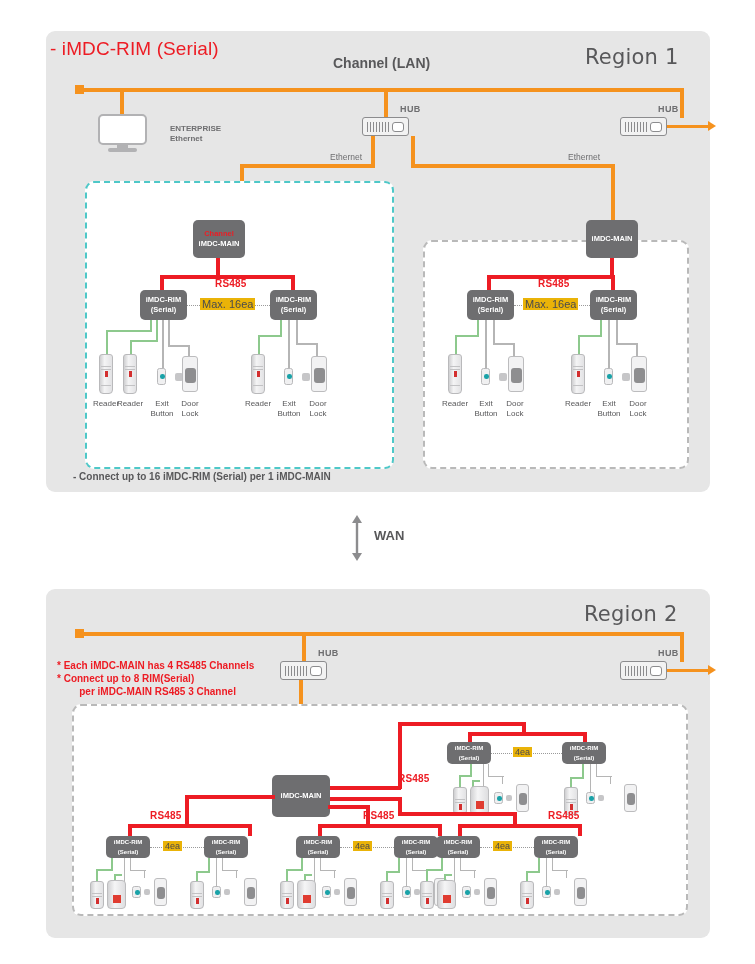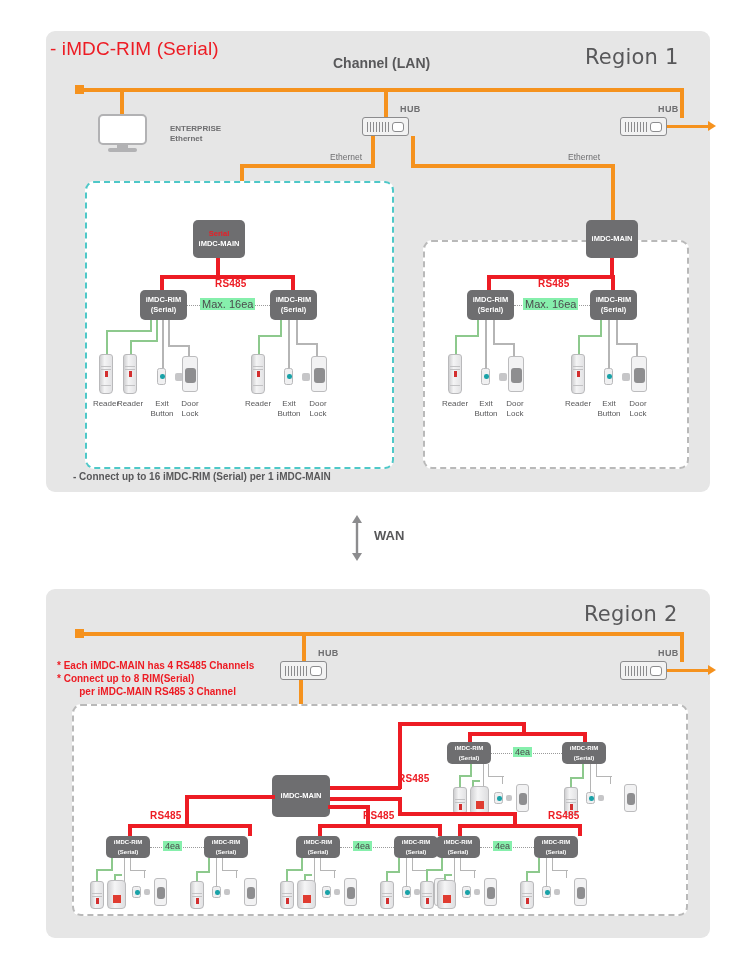--- a/index.html
+++ b/index.html
@@ -24,21 +24,21 @@
   .label{position:absolute;white-space:nowrap;}
   .head-red{font-size:19px;color:#ed1c24;letter-spacing:.1px;}
   .lan-title{font-size:14px;font-weight:bold;color:#58585a;}
   .hub-label{font-size:9px;font-weight:bold;color:#6e6e70;letter-spacing:.4px;}
   .eth-label{font-size:8.5px;color:#6e6e70;}
   .note-dark{font-size:10px;font-weight:bold;color:#58585a;}
   .note-red{font-size:10px;font-weight:bold;color:#ed1c24;line-height:13px;}
   .ent-label{font-size:8px;font-weight:bold;color:#6e6e70;line-height:9.5px;}
   .wan-label{font-size:13px;font-weight:bold;color:#58585a;}
   .rs485{font-size:10px;font-weight:bold;color:#ed1c24;letter-spacing:.2px;}
-  .qty{font-size:11px;color:#4b4b4d;background:#86efac;padding:0 2px;}
+  .qty{font-size:11px;color:#4b4b4d;background:#eab308;padding:0 2px;}
   .qty.small{font-size:9px;}
   .dev-label{position:absolute;font-size:8px;color:#58585a;text-align:center;
              line-height:9.5px;white-space:pre-line;}
 
   
   .wire{position:absolute;}
   .wire.o{background:#f5921e;}
   .wire.r{background:#ed1c24;}
   .wire.g{background:#8dc98d;}
   .wire.gy{background:#b5b5b5;}
@@ -150,21 +150,21 @@
 
   <div class="wire o" style="left:411px;top:136px;width:3.5px;height:28px;"></div>
   <div class="wire o" style="left:411px;top:164px;width:204px;height:3.5px;"></div>
   <div class="wire o" style="left:611px;top:164px;width:3.5px;height:57px;"></div>
   <div class="label eth-label" style="left:568px;top:152px;">Ethernet</div>
 
   <div class="inner-box dashed-cyan" style="left:85px;top:181px;width:305px;height:284px;"></div>
   <div class="inner-box dashed-gray" style="left:423px;top:240px;width:262px;height:225px;"></div>
 
   <div class="node" style="left:193px;top:220px;width:52px;height:38px;font-size:7.5px;">
-    <span class="ln act">Serial</span>
+    <span class="ln act">Channel</span>
     <span class="ln">iMDC-MAIN</span>
   </div>
   <div class="wire r" style="left:216px;top:258px;width:3.5px;height:17px;"></div>
   <div class="wire r" style="left:160px;top:275px;width:135px;height:3.5px;"></div>
   <div class="wire r" style="left:160px;top:275px;width:3.5px;height:15px;"></div>
   <div class="wire r" style="left:291px;top:275px;width:3.5px;height:15px;"></div>
   <div class="label rs485" style="left:215px;top:278px;">RS485</div>
 
   <div class="node" style="left:140px;top:290px;width:47px;height:30px;font-size:7.5px;">
     <span class="ln">iMDC-RIM</span>

